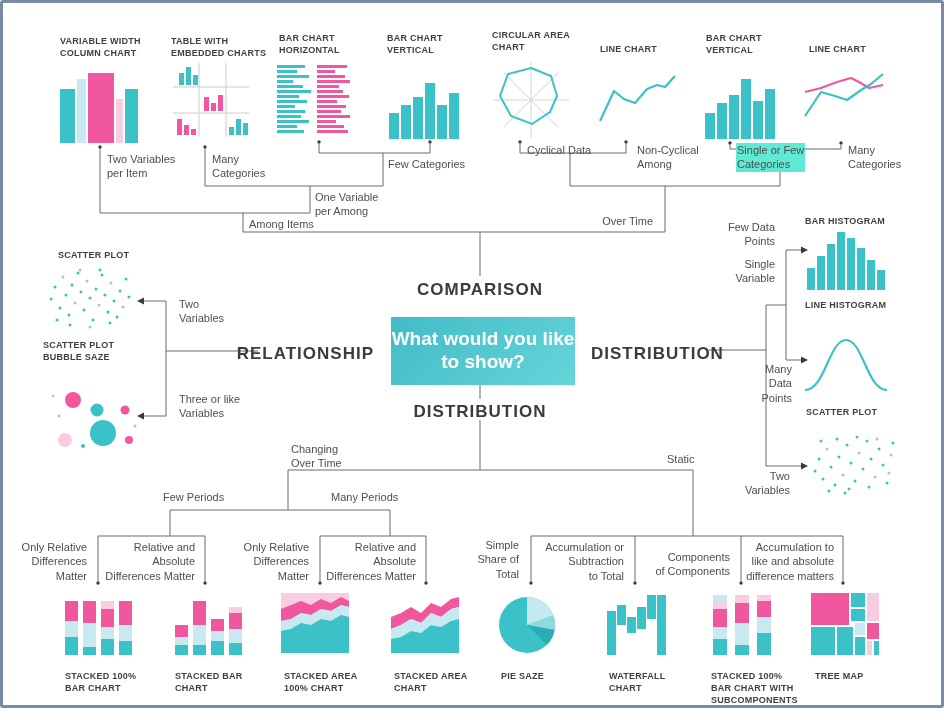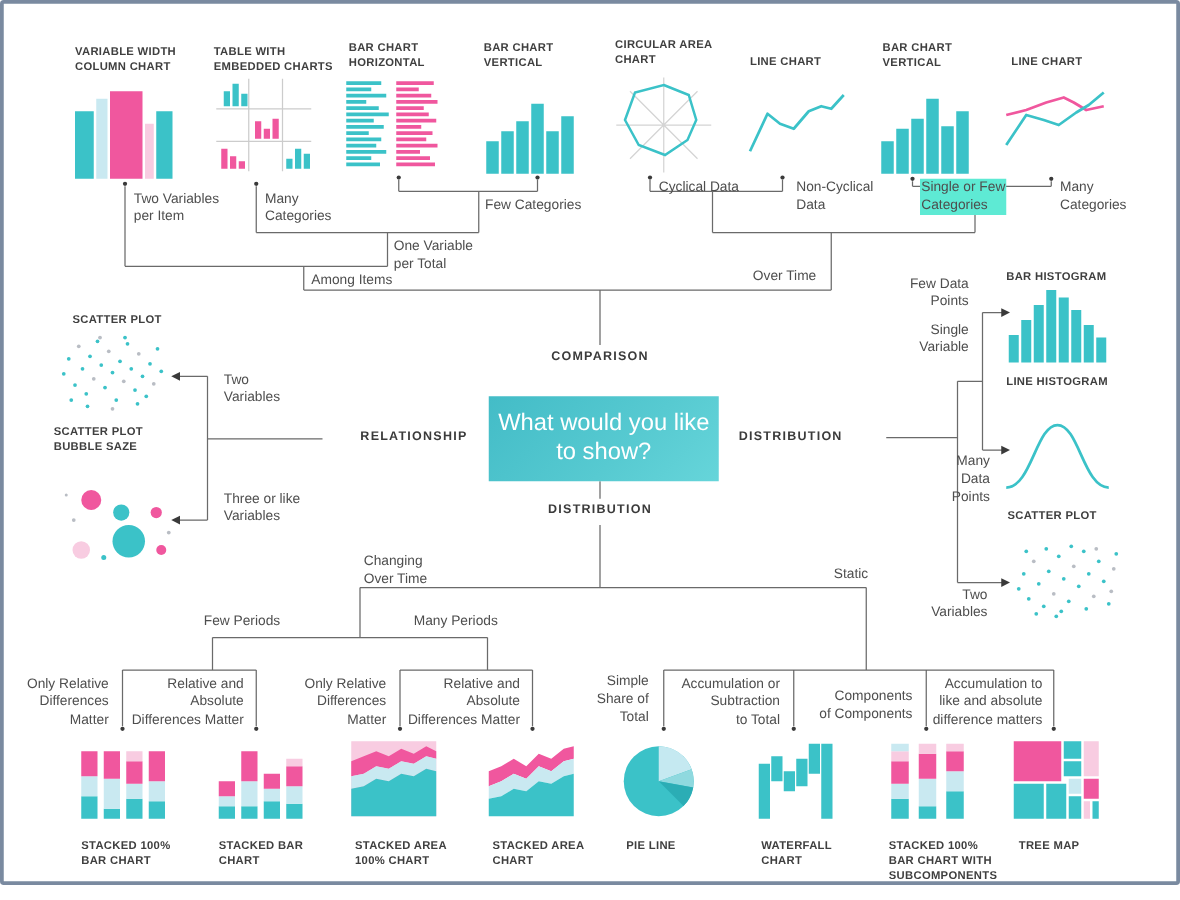--- a/index.html
+++ b/index.html
@@ -13,27 +13,27 @@
     position:absolute;font-size:9px;font-weight:bold;color:#3f3f3f;
     letter-spacing:.25px;line-height:1.35;white-space:pre-line;
   }
   .lbl{
     position:absolute;font-size:11px;color:#4e4e4e;line-height:1.3;
     white-space:pre-line;
   }
   .lbl.r{text-align:right;}
   .lbl.bg{background:#5eead4;padding:0 1px;}
   .cat{
-    position:absolute;font-size:10px;font-weight:bold;color:#3b3b3b;
+    position:absolute;font-size:17px;font-weight:bold;color:#3b3b3b;
     letter-spacing:1px;white-space:nowrap;
   }
   .qbox{
     position:absolute;left:388px;top:314px;width:184px;height:68px;
     background:linear-gradient(135deg,#43bcc7 0%,#57cad1 60%,#66d5da 100%);
-    color:#fff;font-weight:normal;font-size:19px;line-height:1.2;text-align:center;
+    color:#fff;font-weight:bold;font-size:19px;line-height:1.2;text-align:center;
     display:flex;align-items:center;justify-content:center;
   }
   svg{position:absolute;overflow:visible;}
 </style>
 </head>
 <body>
 
 <div class="frame">
 
   <svg width="944" height="720" viewBox="0 0 944 720">
@@ -192,25 +192,25 @@
     <polyline points="4,24 20,20 36,14 50,10 58,14 68,20 82,17" fill="none" stroke="#F0579E" stroke-width="2.2" stroke-linejoin="round"></polyline>
     <polyline points="4,48 20,24 34,28 46,32 60,22 70,16 82,6" fill="none" stroke="#3BC2C8" stroke-width="2.2" stroke-linejoin="round"></polyline>
   </svg>
 
   <div class="lbl" style="left:104px;top:149px">Two Variables
 per Item</div>
   <div class="lbl" style="left:209px;top:149px">Many
 Categories</div>
   <div class="lbl" style="left:385px;top:154px">Few Categories</div>
   <div class="lbl" style="left:312px;top:187px">One Variable
-per Total</div>
+per Among</div>
   <div class="lbl" style="left:246px;top:214px">Among Items</div>
   <div class="lbl" style="left:524px;top:140px">Cyclical Data</div>
   <div class="lbl" style="left:634px;top:140px">Non-Cyclical
-Data</div>
+Among</div>
   <div class="lbl bg" style="left:733px;top:140px">Single or Few
 Categories</div>
   <div class="lbl" style="left:845px;top:140px">Many
 Categories</div>
   <div class="lbl r" style="right:288px;top:211px">Over Time</div>
 
   <div class="cat" style="left:477px;top:277px;transform:translateX(-50%)">COMPARISON</div>
   <div class="cat" style="right:567px;top:341px">RELATIONSHIP</div>
   <div class="cat" style="left:588px;top:341px">DISTRIBUTION</div>
   <div class="cat" style="left:477px;top:399px;transform:translateX(-50%)">DISTRIBUTION</div>
@@ -475,21 +475,21 @@
   </svg>
 
   <div class="t" style="left:62px;top:667px">STACKED 100%
 BAR CHART</div>
   <div class="t" style="left:172px;top:667px">STACKED BAR
 CHART</div>
   <div class="t" style="left:281px;top:667px">STACKED AREA
 100% CHART</div>
   <div class="t" style="left:391px;top:667px">STACKED AREA
 CHART</div>
-  <div class="t" style="left:498px;top:667px">PIE LINE</div>
+  <div class="t" style="left:498px;top:667px">PIE SAZE</div>
   <div class="t" style="left:606px;top:667px">WATERFALL
 CHART</div>
   <div class="t" style="left:708px;top:667px">STACKED 100%
 BAR CHART WITH
 SUBCOMPONENTS</div>
   <div class="t" style="left:812px;top:667px">TREE MAP</div>
 
 </div>
 
 </body></html>

